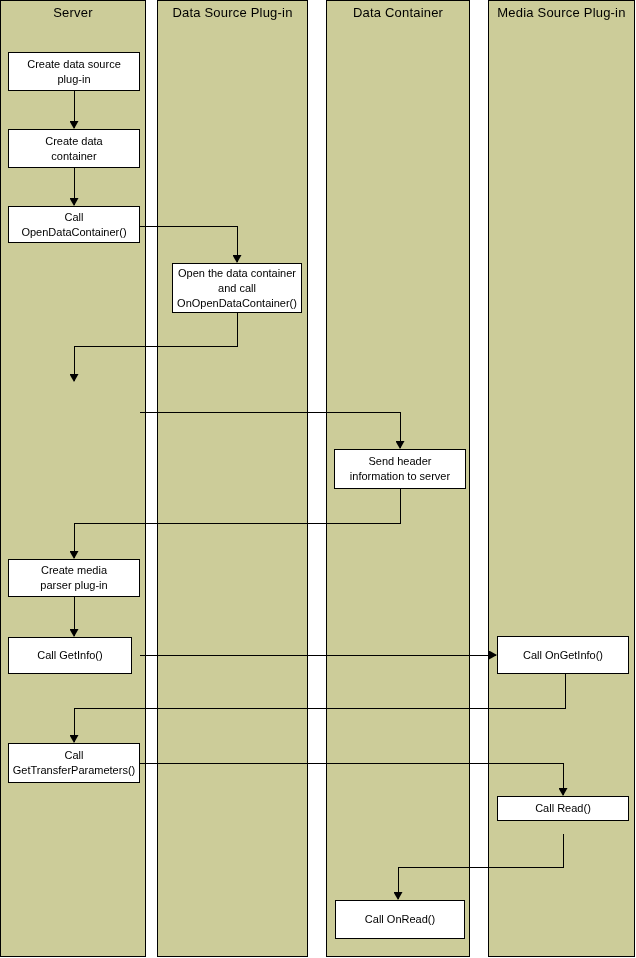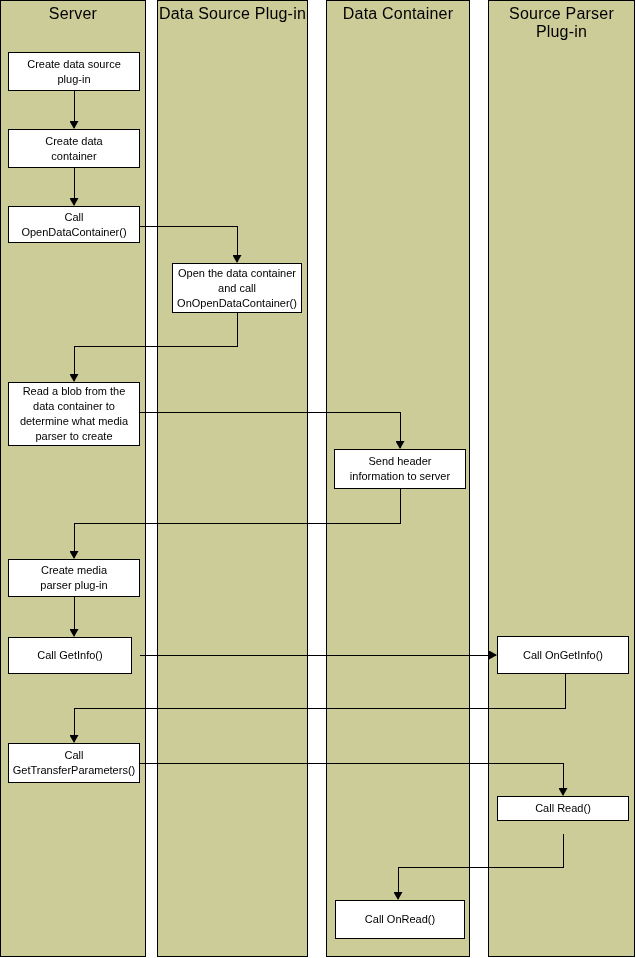--- a/index.html
+++ b/index.html
@@ -22,21 +22,21 @@
     background: #cccc99;
     border: 1px solid #000000;
     box-sizing: border-box;
   }
   .lane-title {
     position: absolute;
     top: 4px;
     left: 0;
     width: 100%;
     text-align: center;
-    font-size: 16px;
+    font-size: 13px;
     color: #000000;
     letter-spacing: 0.2px;
   }
   #wires {
     position: absolute;
     left: 0;
     top: 0;
     z-index: 2;
   }
   .node {
@@ -64,21 +64,21 @@
   <div class="lane" style="left:0; width:146px;">
     <div class="lane-title">Server</div>
   </div>
   <div class="lane" style="left:157px; width:151px;">
     <div class="lane-title">Data Source Plug-in</div>
   </div>
   <div class="lane" style="left:326px; width:144px;">
     <div class="lane-title">Data Container</div>
   </div>
   <div class="lane" style="left:488px; width:147px;">
-    <div class="lane-title">Source Parser Plug-in</div>
+    <div class="lane-title">Media Source Plug-in</div>
   </div>
 
   <svg id="wires" width="636" height="958" viewBox="0 0 636 958" shape-rendering="crispEdges">
     <defs>
       <marker id="arrow" markerUnits="userSpaceOnUse" markerWidth="9" markerHeight="9" refX="7" refY="4.5" orient="auto">
         <path d="M0,0 L8,4.5 L0,9 Z" fill="#000000" stroke="none" shape-rendering="auto"></path>
       </marker>
     </defs>
     <polyline points="74,91 74,128" fill="none" stroke="#000000" stroke-width="1" marker-end="url(#arrow)"></polyline>
     <polyline points="74,168 74,205" fill="none" stroke="#000000" stroke-width="1" marker-end="url(#arrow)"></polyline>
@@ -99,24 +99,20 @@
   <div class="node" style="left:8px; top:129px; width:132px; height:39px;">Create data
 container</div>
 
   <div class="node" style="left:8px; top:206px; width:132px; height:37px;">Call
 OpenDataContainer()</div>
 
   <div class="node" style="left:172px; top:263px; width:130px; height:50px;">Open the data container
 and call
 OnOpenDataContainer()</div>
 
-  <div class="node" style="left:8px; top:382px; width:132px; height:64px;">Read a blob from the
-data container to
-determine what media
-parser to create</div>
 
   <div class="node" style="left:334px; top:449px; width:132px; height:40px;">Send header
 information to server</div>
 
   <div class="node" style="left:8px; top:559px; width:132px; height:38px;">Create media
 parser plug-in</div>
 
   <div class="node" style="left:8px; top:637px; width:124px; height:37px;">Call GetInfo()</div>
 
   <div class="node" style="left:497px; top:636px; width:132px; height:38px;">Call OnGetInfo()</div>

